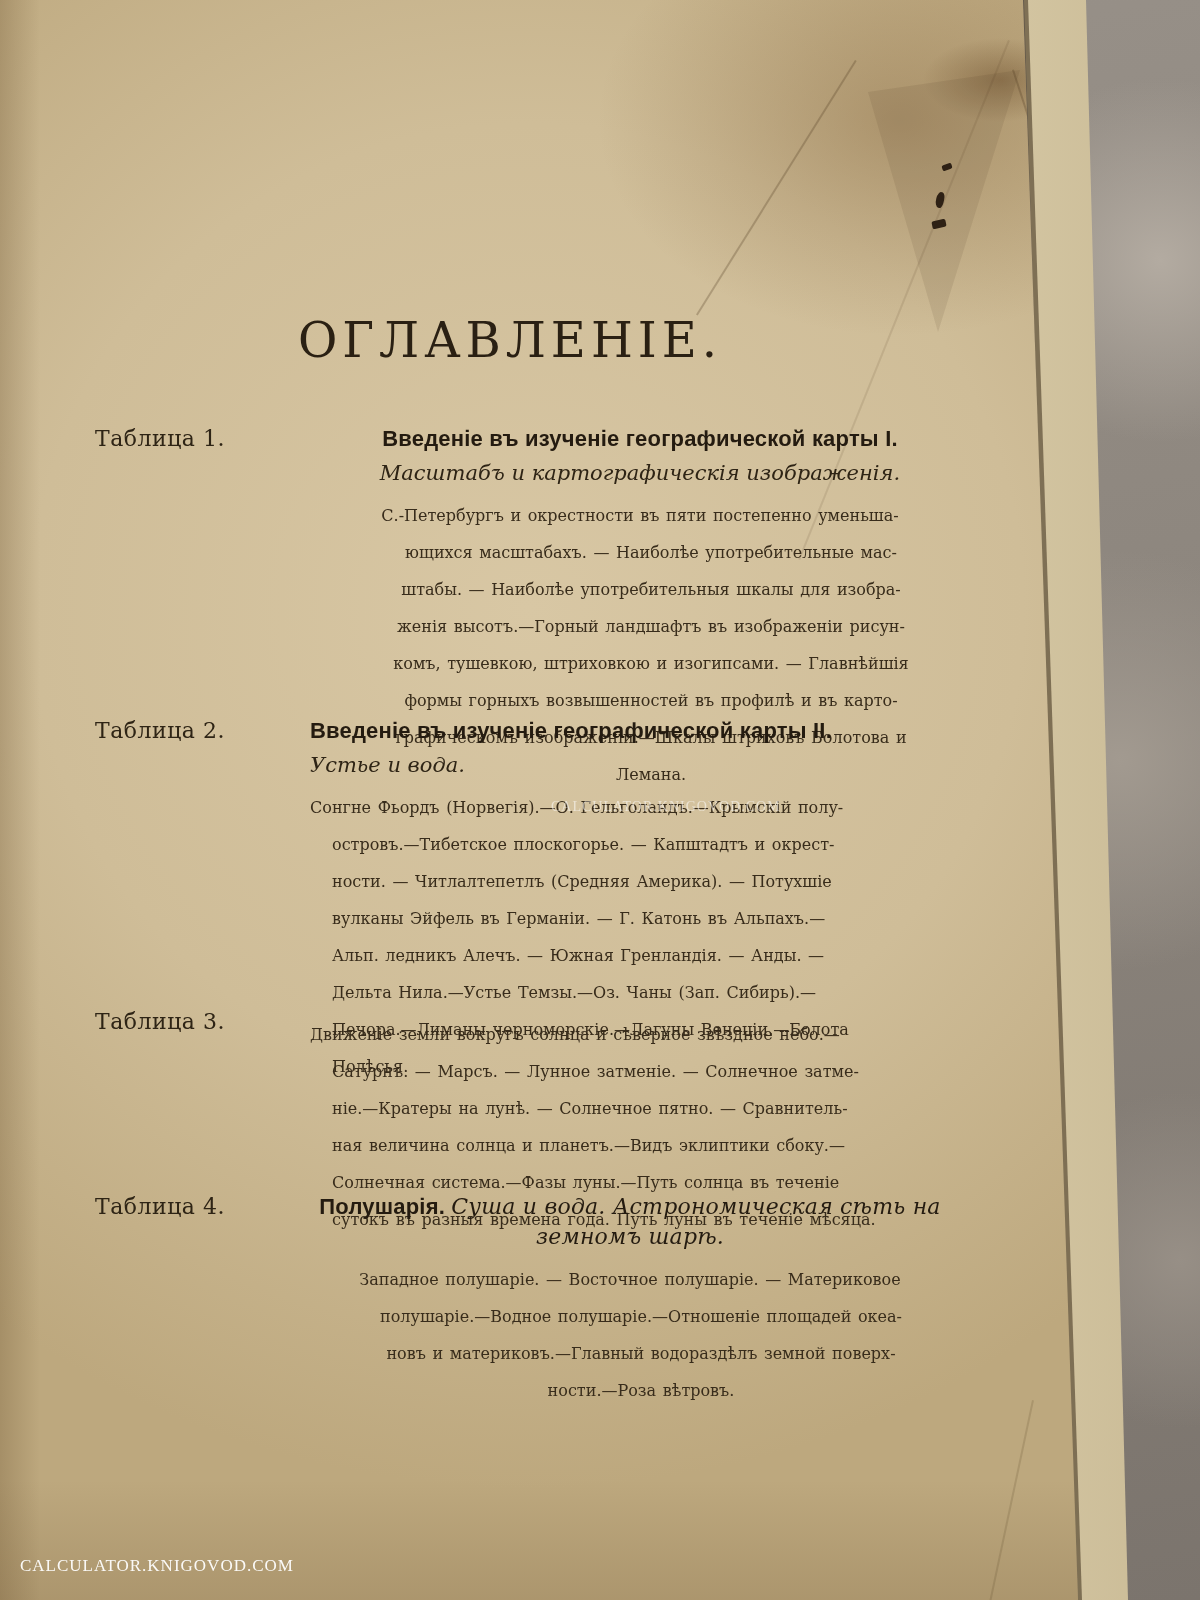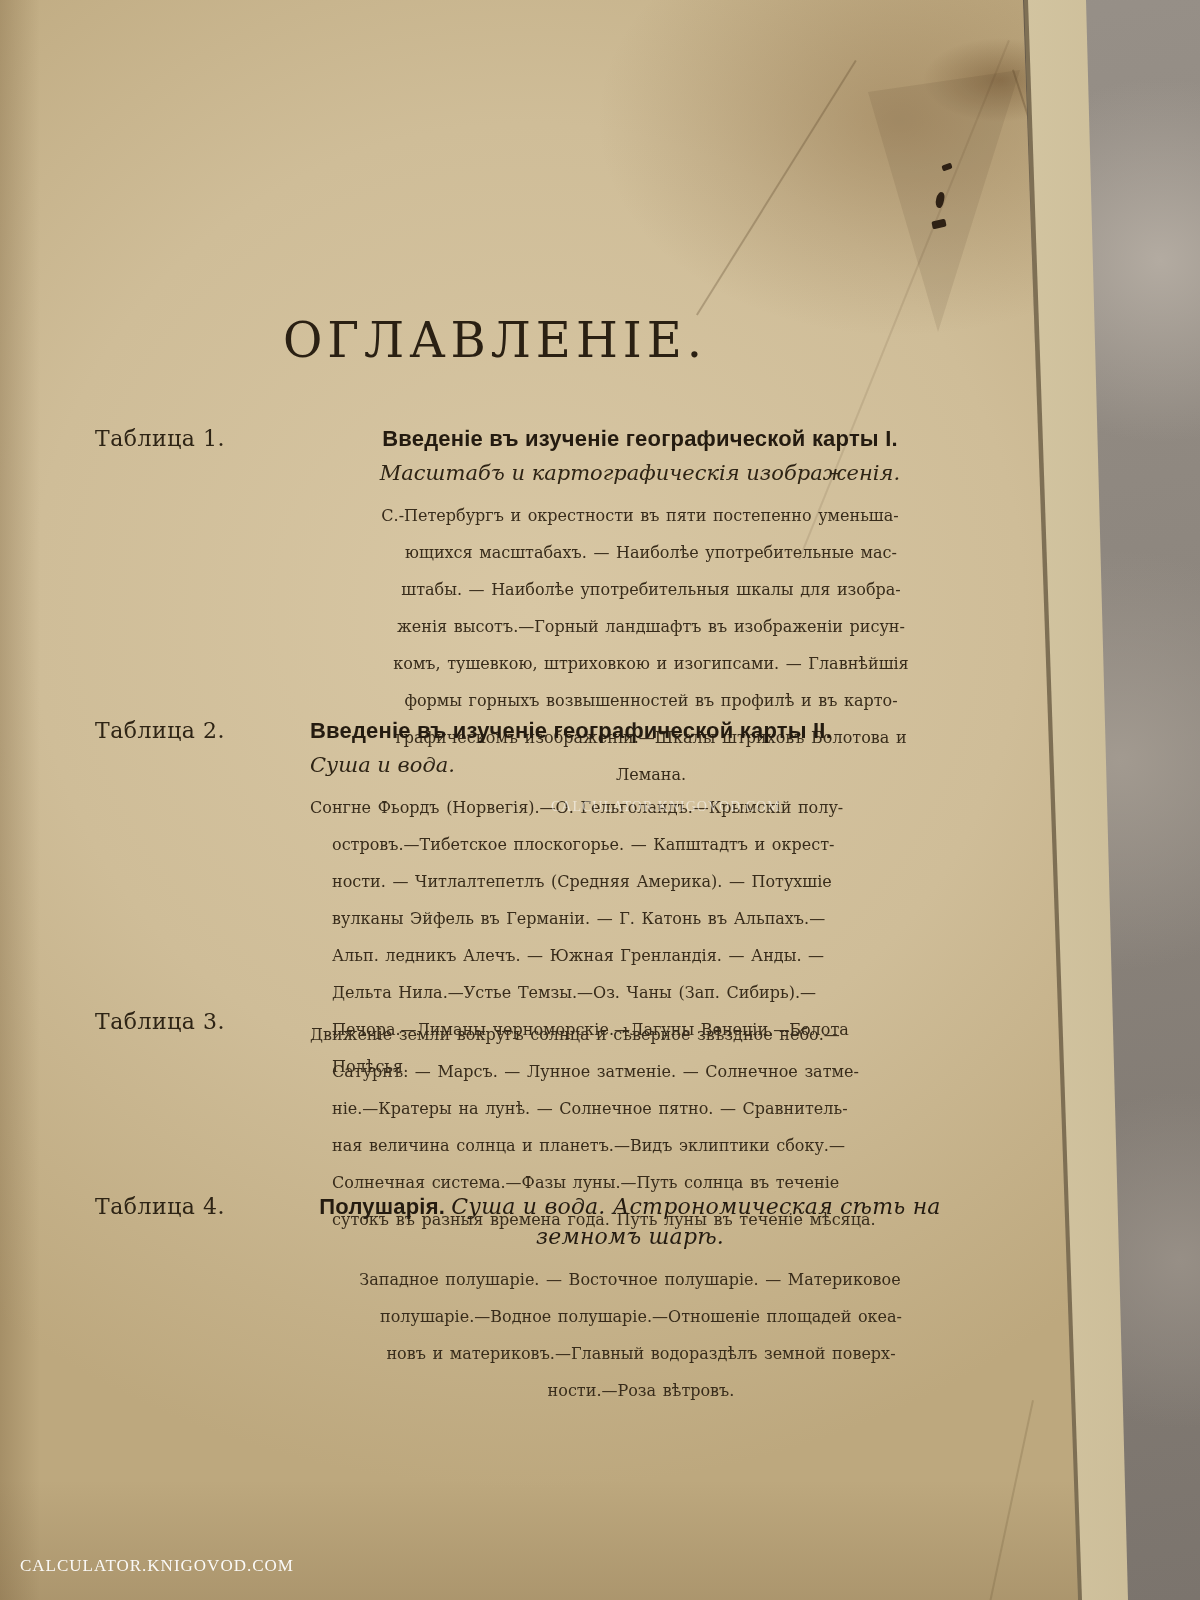--- a/index.html
+++ b/index.html
@@ -49,21 +49,21 @@
   .crease.c3{left:1032px;top:1400px;width:2px;height:210px;transform:rotate(12deg);transform-origin:top left;opacity:.6;}
   .crease.c4{left:1008px;top:40px;width:2px;height:560px;transform:rotate(22deg);transform-origin:top left;opacity:.45;}
 
   .ink-mark{position:absolute;background:#2e2115;border-radius:2px;}
   .ink-mark.m1{left:942px;top:164px;width:10px;height:6px;transform:rotate(-20deg);}
   .ink-mark.m2{left:936px;top:192px;width:8px;height:16px;transform:rotate(15deg);border-radius:50% 50% 40% 60%;}
   .ink-mark.m3{left:932px;top:220px;width:14px;height:8px;transform:rotate(-12deg);}
 
   
   .title{
-    position:absolute;left:280px;top:312px;width:430px;
+    position:absolute;left:295px;top:312px;width:430px;
     text-align:center;font-size:48px;letter-spacing:5px;
     color:#2a2013;font-weight:normal;margin:0;
   }
   .entry{position:absolute;left:95px;width:880px;}
   .entry .label{
     position:absolute;left:0;top:2px;font-size:22px;color:#2e2415;
     letter-spacing:0.5px;
   }
   .entry .content{margin-left:215px;width:660px;}
   .entry h2{
@@ -124,21 +124,21 @@
 формы горныхъ возвышенностей въ профилѣ и въ карто-
 графическомъ изображеніи.—Шкалы штриховъ Болотова и
 Лемана.</p>
     </div>
   </section>
 
   <section class="entry" style="top:700px;margin-top:16px;">
     <div class="label">Таблица 2.</div>
     <div class="content">
       <h2><span class="h-bold">Введеніе въ изученіе географической карты II.</span></h2>
-      <div class="subheading">Суша и вода.</div>
+      <div class="subheading">Устье и вода.</div>
       <p class="pbody">Сонгне Фьордъ (Норвегія).—О. Гельголандъ.—Крымскій полу-
 островъ.—Тибетское плоскогорье. — Капштадтъ и окрест-
 ности. — Читлалтепетлъ (Средняя Америка). — Потухшіе
 вулканы Эйфель въ Германіи. — Г. Катонь въ Альпахъ.—
 Альп. ледникъ Алечъ. — Южная Гренландія. — Анды. —
 Дельта Нила.—Устье Темзы.—Оз. Чаны (Зап. Сибирь).—
 Печора.—Лиманы черноморскіе.—Лагуны Венеціи.—Болота
 Полѣсья.</p>
     </div>
   </section>

